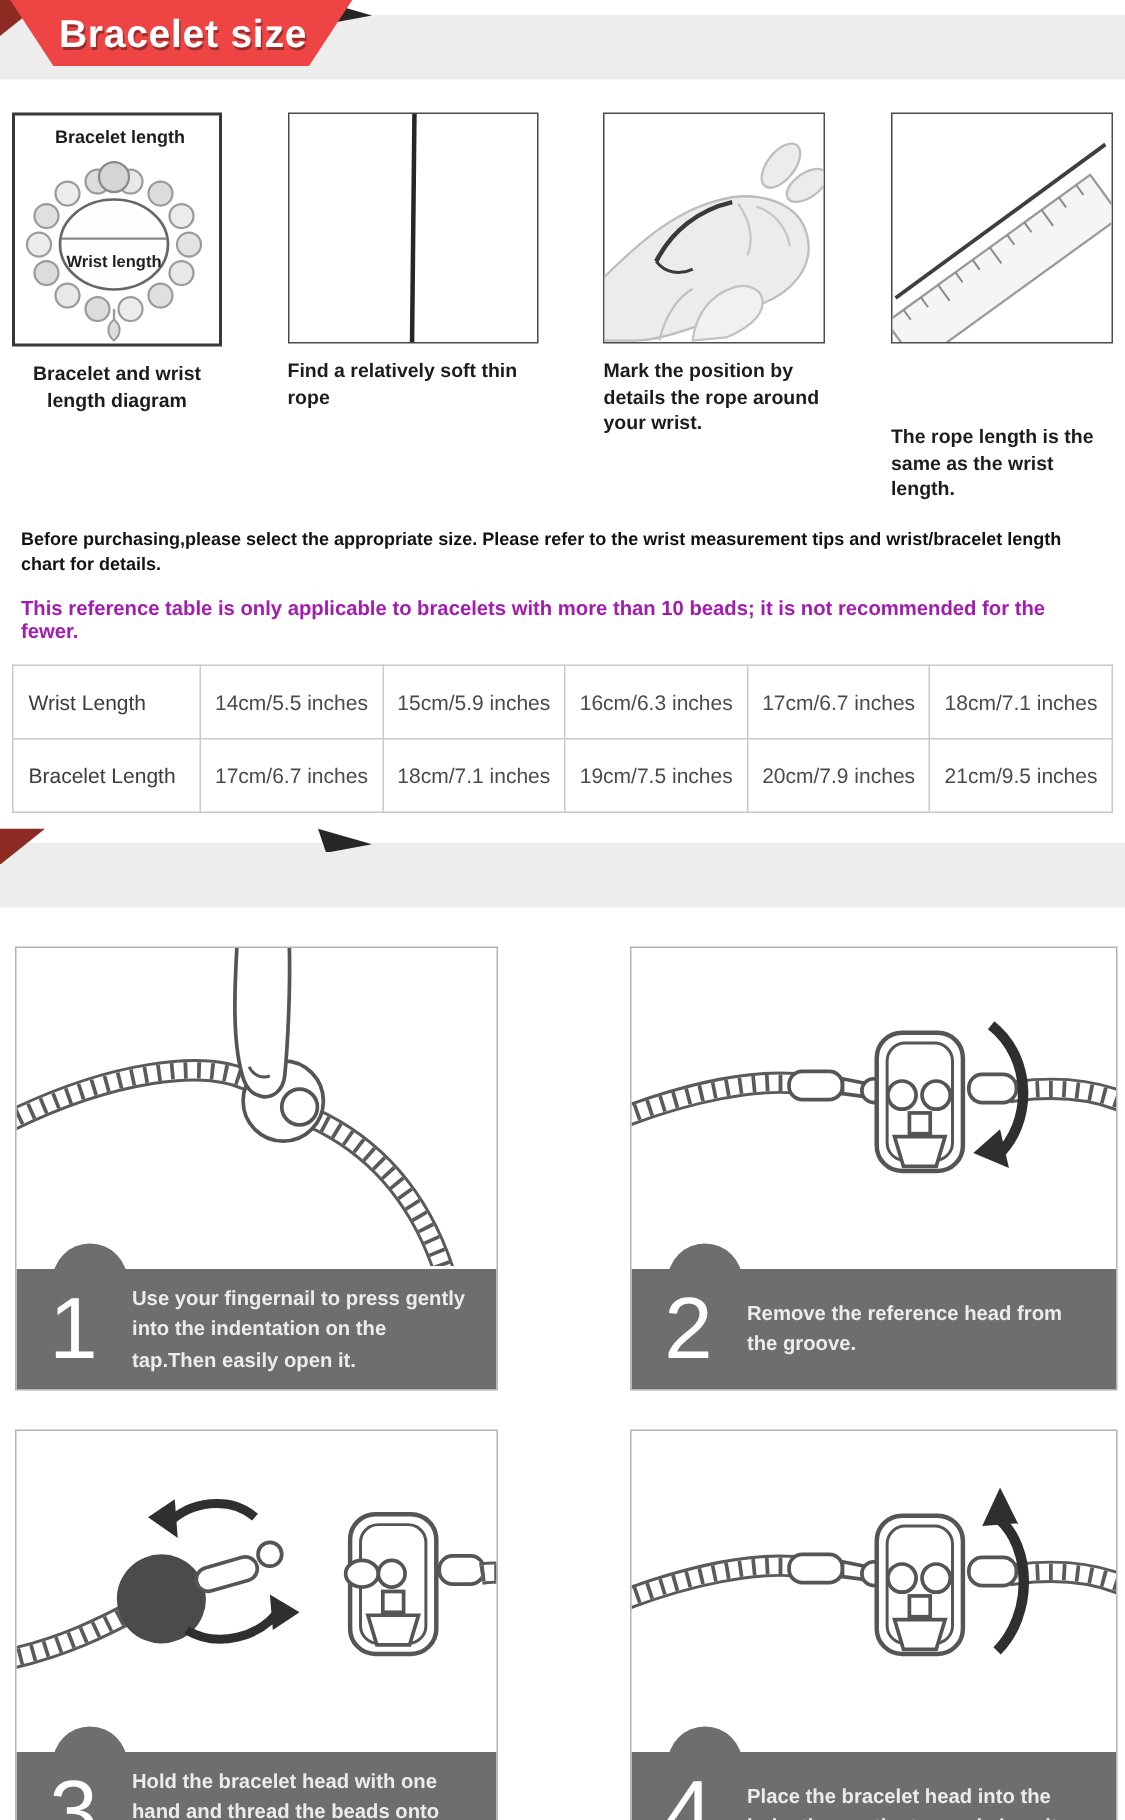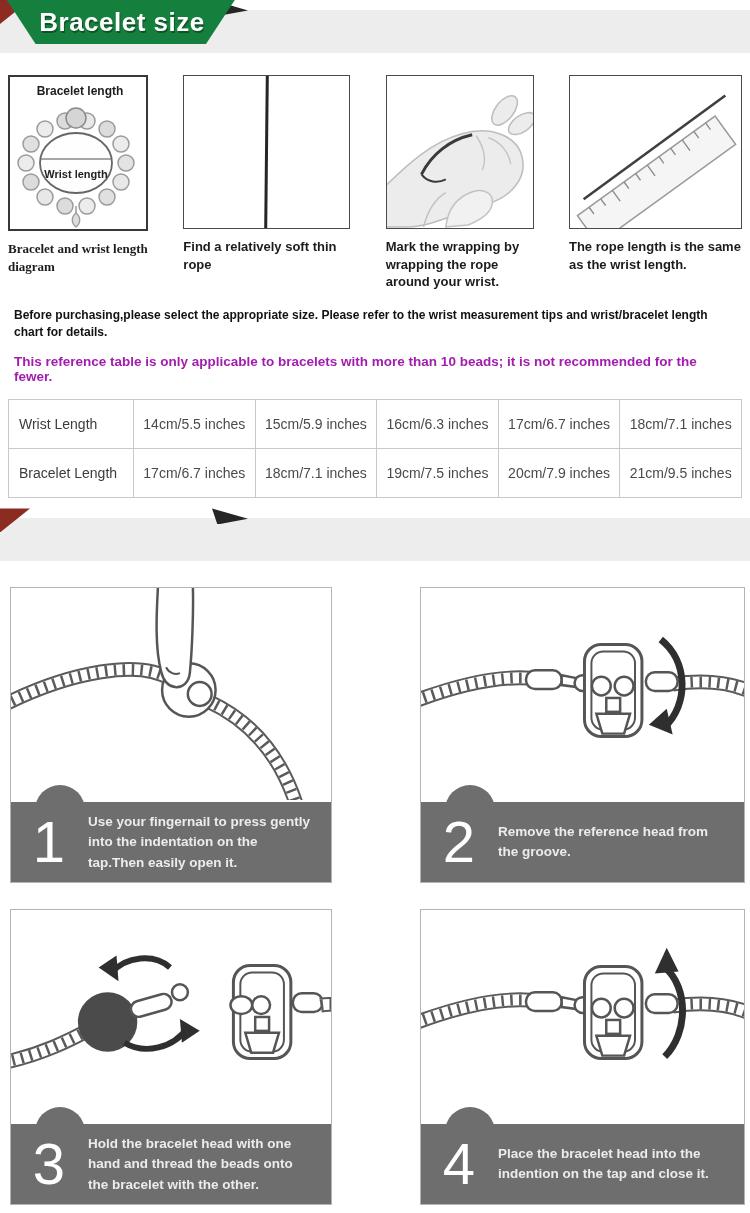--- a/index.html
+++ b/index.html
@@ -5,34 +5,34 @@
   html,body{margin:0;padding:0;background:#fff;}
   body{width:750px;font-family:"Liberation Sans",sans-serif;color:#1a1a1a;}
 
   
   .banner-wrap{position:relative;height:53px;}
   .banner-strip{position:absolute;top:10px;left:0;right:0;height:43px;background:#ededed;}
   .banner-red{position:absolute;top:0;left:0;width:30px;height:24px;background:#8c2b22;
     clip-path:polygon(0 0,100% 0,0 100%);}
   .banner-fold{position:absolute;top:0;left:212px;width:36px;height:16px;background:#262626;
     clip-path:polygon(0 0,100% 65%,15% 100%);}
-  .banner-ribbon{position:absolute;top:0;left:2px;width:240px;height:44px;background:#15803d;
+  .banner-ribbon{position:absolute;top:0;left:2px;width:240px;height:44px;background:#ef4444;
     clip-path:polygon(2% 0,97% 0,85% 100%,14% 100%);
     display:flex;align-items:center;justify-content:center;}
   .banner-title{color:#fff;font-size:26px;font-weight:bold;letter-spacing:.5px;
     text-shadow:1px 2px 0 rgba(0,0,0,.35);}
 
   
   .size-figures{display:flex;justify-content:space-between;padding:22px 8px 0 8px;}
   .size-fig{display:flex;flex-direction:column;}
-  .fig-1{width:140px;} .fig-2{width:167px;} .fig-3{width:148px;} .fig-4{width:173px;}
+  .fig-1{width:140px;} .fig-2{width:167px;} .fig-3{width:148px;} .fig-4{width:148px;gap:44px;}
   .figbox{height:152px;border:1.5px solid #4a4a4a;background:#fff;position:relative;overflow:hidden;}
   .fig-1 .figbox{border-color:#383838;border-width:2px;}
   .figcaption{font-size:13px;font-weight:bold;line-height:1.35;margin-top:9px;color:#1c1c1c;}
-  .fig-1 .figcaption{text-align:left;font-family:Liberation Serif, serif;}
+  .fig-1 .figcaption{text-align:center;}
   .rope-line{position:absolute;left:49%;top:0;bottom:0;width:3px;background:#262626;transform:rotate(.6deg);}
 
   
   .intro{padding:0 14px;margin:16px 0 0 0;font-size:12px;font-weight:bold;line-height:1.45;color:#121212;}
   .note{padding:0 14px;margin:13px 0 0 0;font-size:13.5px;font-weight:bold;color:#a21caf;}
 
   
   table.size-table{border-collapse:collapse;margin:15px 8px 0 8px;width:734px;table-layout:fixed;}
   table.size-table td{border:1px solid #c9c9c9;height:48px;font-size:14px;color:#4a4a4a;
     text-align:center;padding:0 2px;}
@@ -118,21 +118,21 @@
         <path d="M100,60 C112,64 120,74 122,86" fill="none" stroke="#c6c6c6" stroke-width="1.5"></path>
         <path d="M88,58 C96,70 98,82 94,92" fill="none" stroke="#c6c6c6" stroke-width="1.5"></path>
         <ellipse cx="116" cy="33" rx="9" ry="17" transform="rotate(38 116 33)" fill="#ececec" stroke="#bdbdbd" stroke-width="1.5"></ellipse>
         <ellipse cx="133" cy="46" rx="8" ry="15" transform="rotate(55 133 46)" fill="#ececec" stroke="#bdbdbd" stroke-width="1.5"></ellipse>
         <path d="M34,96 C44,76 62,62 84,57" fill="none" stroke="#3a3a3a" stroke-width="3"></path>
         <path d="M34,96 C40,104 50,105 58,101" fill="none" stroke="#3a3a3a" stroke-width="2"></path>
         <path d="M58,148 C60,130 70,118 85,113 C96,110 104,115 104,123 C104,133 92,141 80,146 Z" fill="#f1f1f1" stroke="#c2c2c2" stroke-width="1.5"></path>
         <path d="M36,148 C40,132 48,120 58,114" fill="none" stroke="#c2c2c2" stroke-width="1.5"></path>
       </svg>
     </div>
-    <div class="figcaption">Mark the wrapping by wrapping the rope around your wrist.</div>
+    <div class="figcaption">Mark the position by details the rope around your wrist.</div>
   </div>
 
   <div class="size-fig fig-4">
     <div class="figbox">
       <svg viewBox="0 0 144 148" width="100%" height="100%">
         <path d="M2,120 L140,19" fill="none" stroke="#3f3f3f" stroke-width="2.5"></path>
         <polygon points="-4,136 130,39 150,66.5 16,163.5" fill="#f5f5f5" stroke="#9a9a9a" stroke-width="1.5"></polygon>
         <path d="M7.3,127.8 l4.7,6.5 M18.7,119.6 l4.7,6.5 M30,111.4 l7.6,10.5 M41.4,103.2 l4.7,6.5 M52.7,95 l4.7,6.5 M64,86.8 l7.6,10.5 M75.4,78.5 l4.7,6.5 M86.7,70.3 l4.7,6.5 M98,62.1 l7.6,10.5 M109.4,53.9 l4.7,6.5 M120.8,45.7 l4.7,6.5" stroke="#8a8a8a" stroke-width="1.3" fill="none"></path>
       </svg>
     </div>

